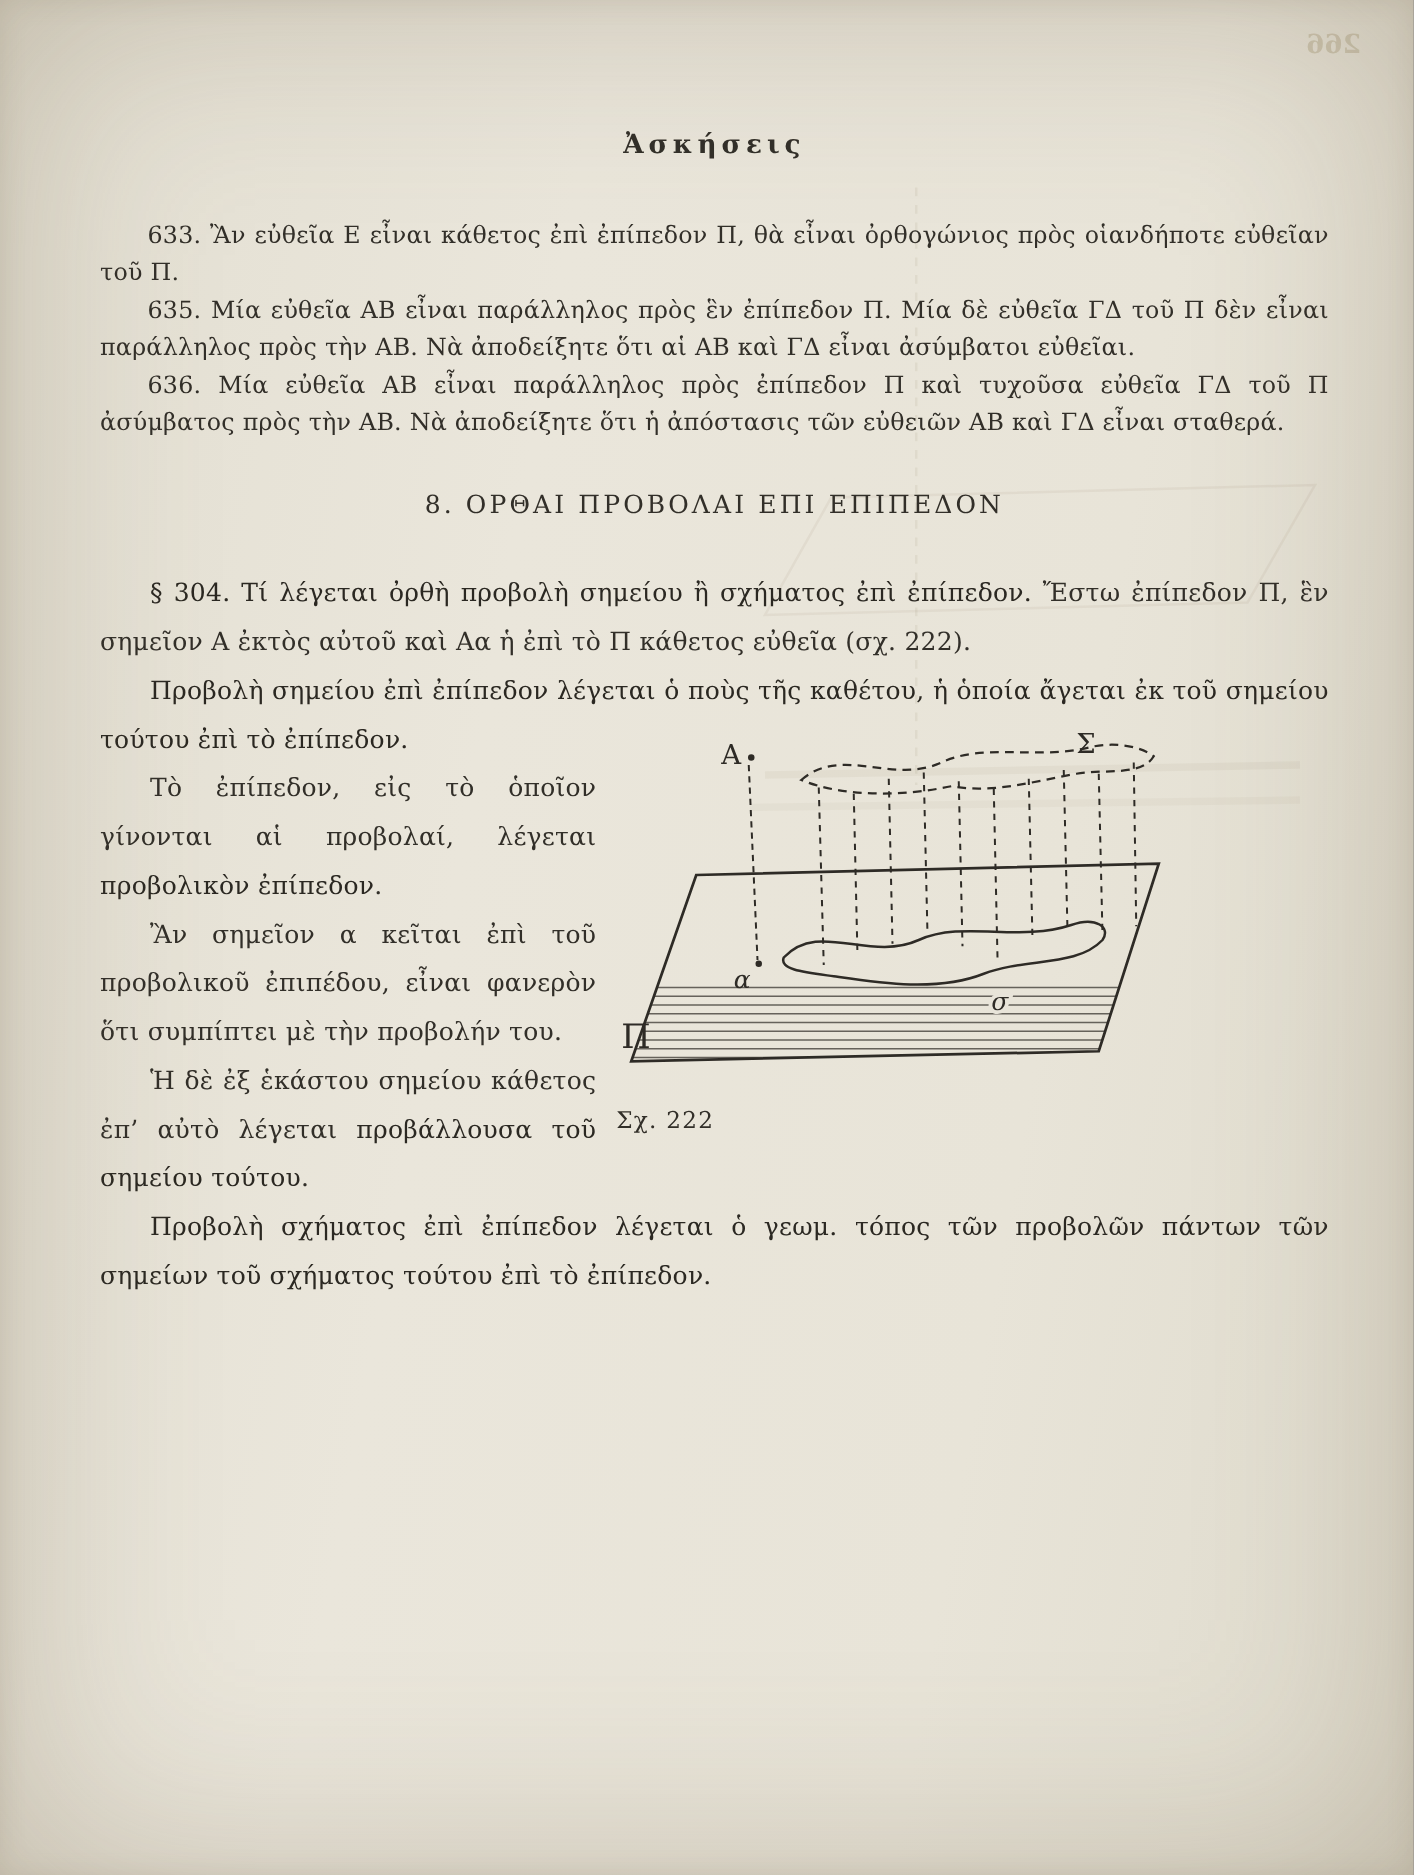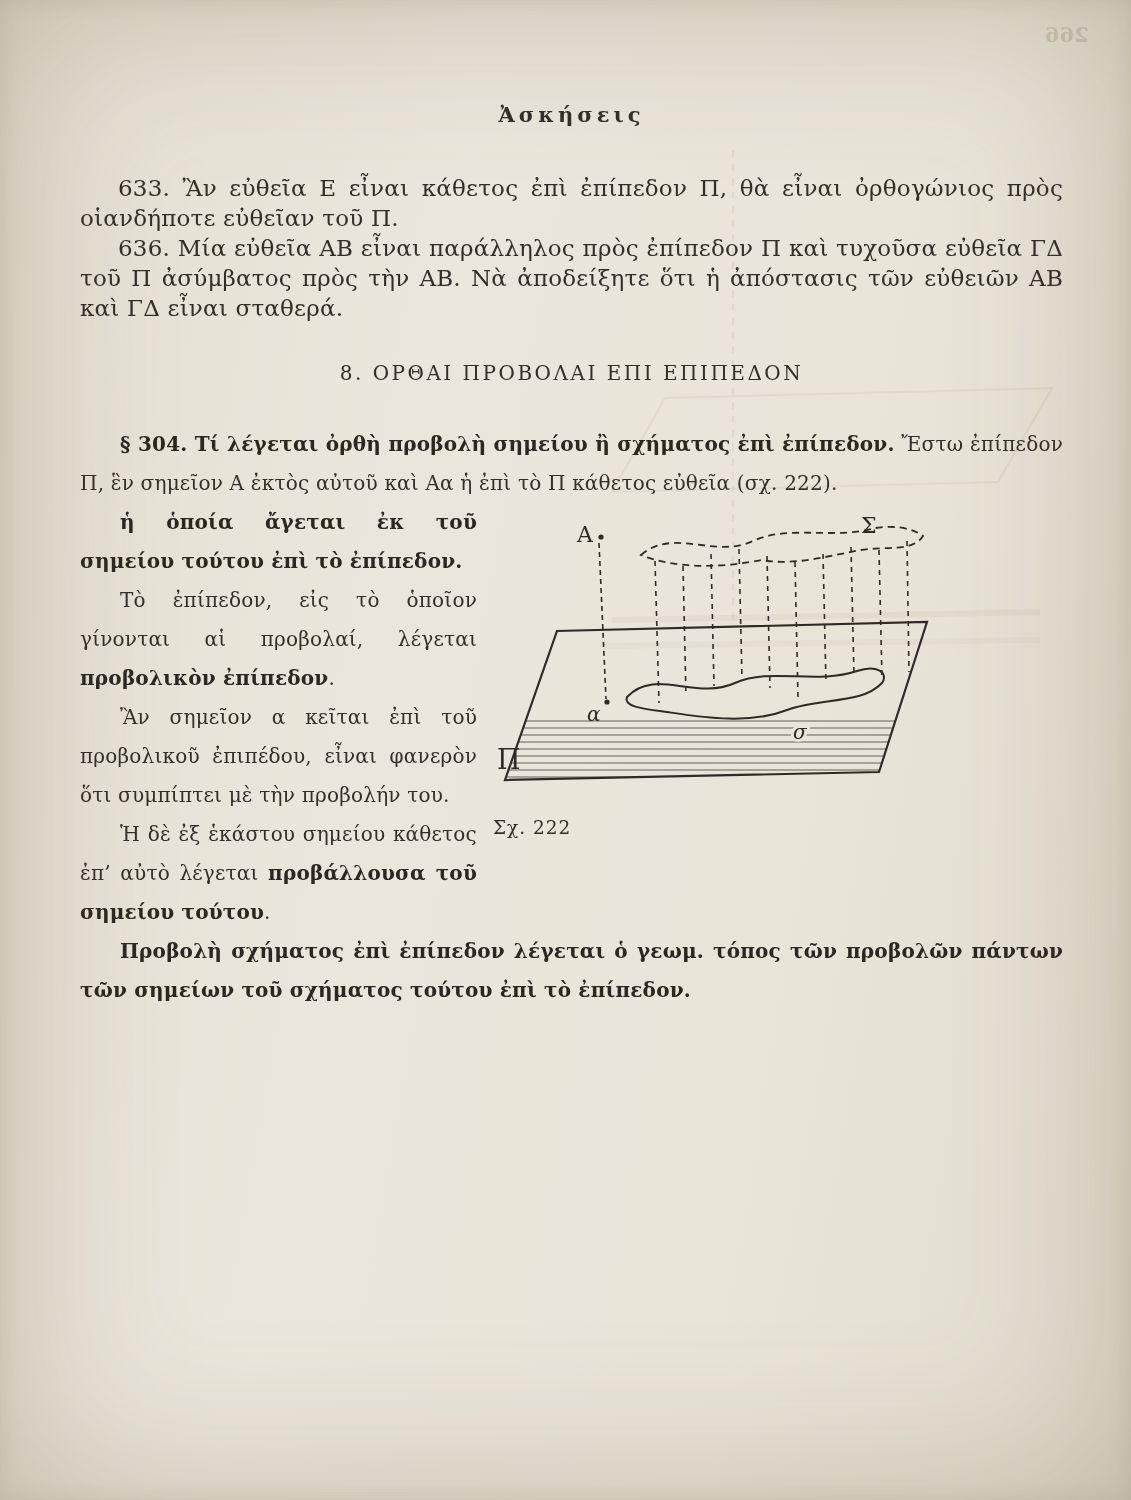--- a/index.html
+++ b/index.html
@@ -23,34 +23,34 @@
   }
   .ghost-art { position:absolute; left:0; top:0; pointer-events:none; }
   .content { position:absolute; top:102px; left:80px; width:983px; }
 
   .title {
     margin:0 0 46px 0; text-align:center;
     font-size:21px; font-weight:700; letter-spacing:4px; word-spacing:8px;
   }
 
   .exercises p {
-    margin:0; font-size:23px; line-height:30px;
+    margin:0; font-size:19px; line-height:30px;
     text-align:justify; text-indent:38px; letter-spacing:.2px;
   }
 
   .section-heading {
     margin:38px 0 40px 0; text-align:center;
     font-size:20px; font-weight:400; letter-spacing:2.5px;
   }
 
   .body p {
     margin:0; font-size:20px; line-height:39px;
     text-align:justify; text-indent:40px; letter-spacing:.2px;
   }
-  .b { font-weight:700; color:#2b2822; }
+  .b { font-weight:400; color:#2b2822; }
   .p-last { margin-top:6px; }
 
   .figure { float:right; width:570px; margin:6px 0 8px 16px; }
   .fig-inner { width:445px; }
   .fig-caption {
     width:445px; margin-top:4px; text-align:left;
     font-size:18.5px; letter-spacing:1px; text-indent:0 !important;
   }
   svg { display:block; }
   .svg-label { font-family:"DejaVu Serif","Liberation Serif",serif; fill:#2e2b26; }
@@ -69,31 +69,32 @@
     <line x1="612" y1="620" x2="1040" y2="612" stroke="#8d7f5f" stroke-width="6" opacity="0.07"></line>
     <line x1="600" y1="646" x2="1040" y2="640" stroke="#8d7f5f" stroke-width="6" opacity="0.05"></line>
   </svg>
 
   <div class="content">
 
     <h1 class="title">Ἀσκήσεις</h1>
 
     <div class="exercises">
       <p><span class="num">633.</span><span> Ἂν εὐθεῖα Ε εἶναι κάθετος ἐπὶ ἐπίπεδον Π, θὰ εἶναι ὀρθογώνιος πρὸς οἱανδήποτε εὐθεῖαν τοῦ Π.</span></p>
+      <p><span class="num">635.</span><span> Μία εὐθεῖα ΑΒ εἶναι παράλληλος πρὸς ἓν ἐπίπεδον Π. Μία δὲ εὐθεῖα ΓΔ τοῦ Π δὲν εἶναι παράλληλος πρὸς τὴν ΑΒ. Νὰ ἀποδείξητε ὅτι αἱ ΑΒ καὶ ΓΔ εἶναι ἀσύμβατοι εὐθεῖαι.</span></p>
       <p><span class="num">636.</span><span> Μία εὐθεῖα ΑΒ εἶναι παράλληλος πρὸς ἐπίπεδον Π καὶ τυχοῦσα εὐθεῖα ΓΔ τοῦ Π ἀσύμβατος πρὸς τὴν ΑΒ. Νὰ ἀποδείξητε ὅτι ἡ ἀπόστασις τῶν εὐθειῶν ΑΒ καὶ ΓΔ εἶναι σταθερά.</span></p>
     </div>
 
     <h2 class="section-heading">8. ΟΡΘΑΙ ΠΡΟΒΟΛΑΙ ΕΠΙ ΕΠΙΠΕΔΟΝ</h2>
 
     <div class="body">
 
       <p><span class="b">§ 304. Τί λέγεται ὀρθὴ προβολὴ σημείου ἢ σχήματος ἐπὶ ἐπίπεδον.</span><span> Ἔστω ἐπίπεδον Π, ἓν σημεῖον Α ἐκτὸς αὐτοῦ καὶ Αα ἡ ἐπὶ τὸ Π κάθετος εὐθεῖα (σχ. 222).</span></p>
 
 
-      <p><span class="figure">
+      <p><span class="b">Προβολὴ σημείου ἐπὶ ἐπίπεδον λέγεται ὁ ποὺς τῆς καθέτου,</span><span class="figure">
           <span class="fig-inner" style="display:block">
             <svg width="445" height="295" viewBox="0 0 445 295">
               <defs>
                 <clipPath id="planeClip">
                   <polygon points="64,122 434,113 386,263 12,271"></polygon>
                 </clipPath>
               </defs>
 
               <polygon points="64,122 434,113 386,263 12,271" fill="none" stroke="#2e2b26" stroke-width="2.2"></polygon>
 

